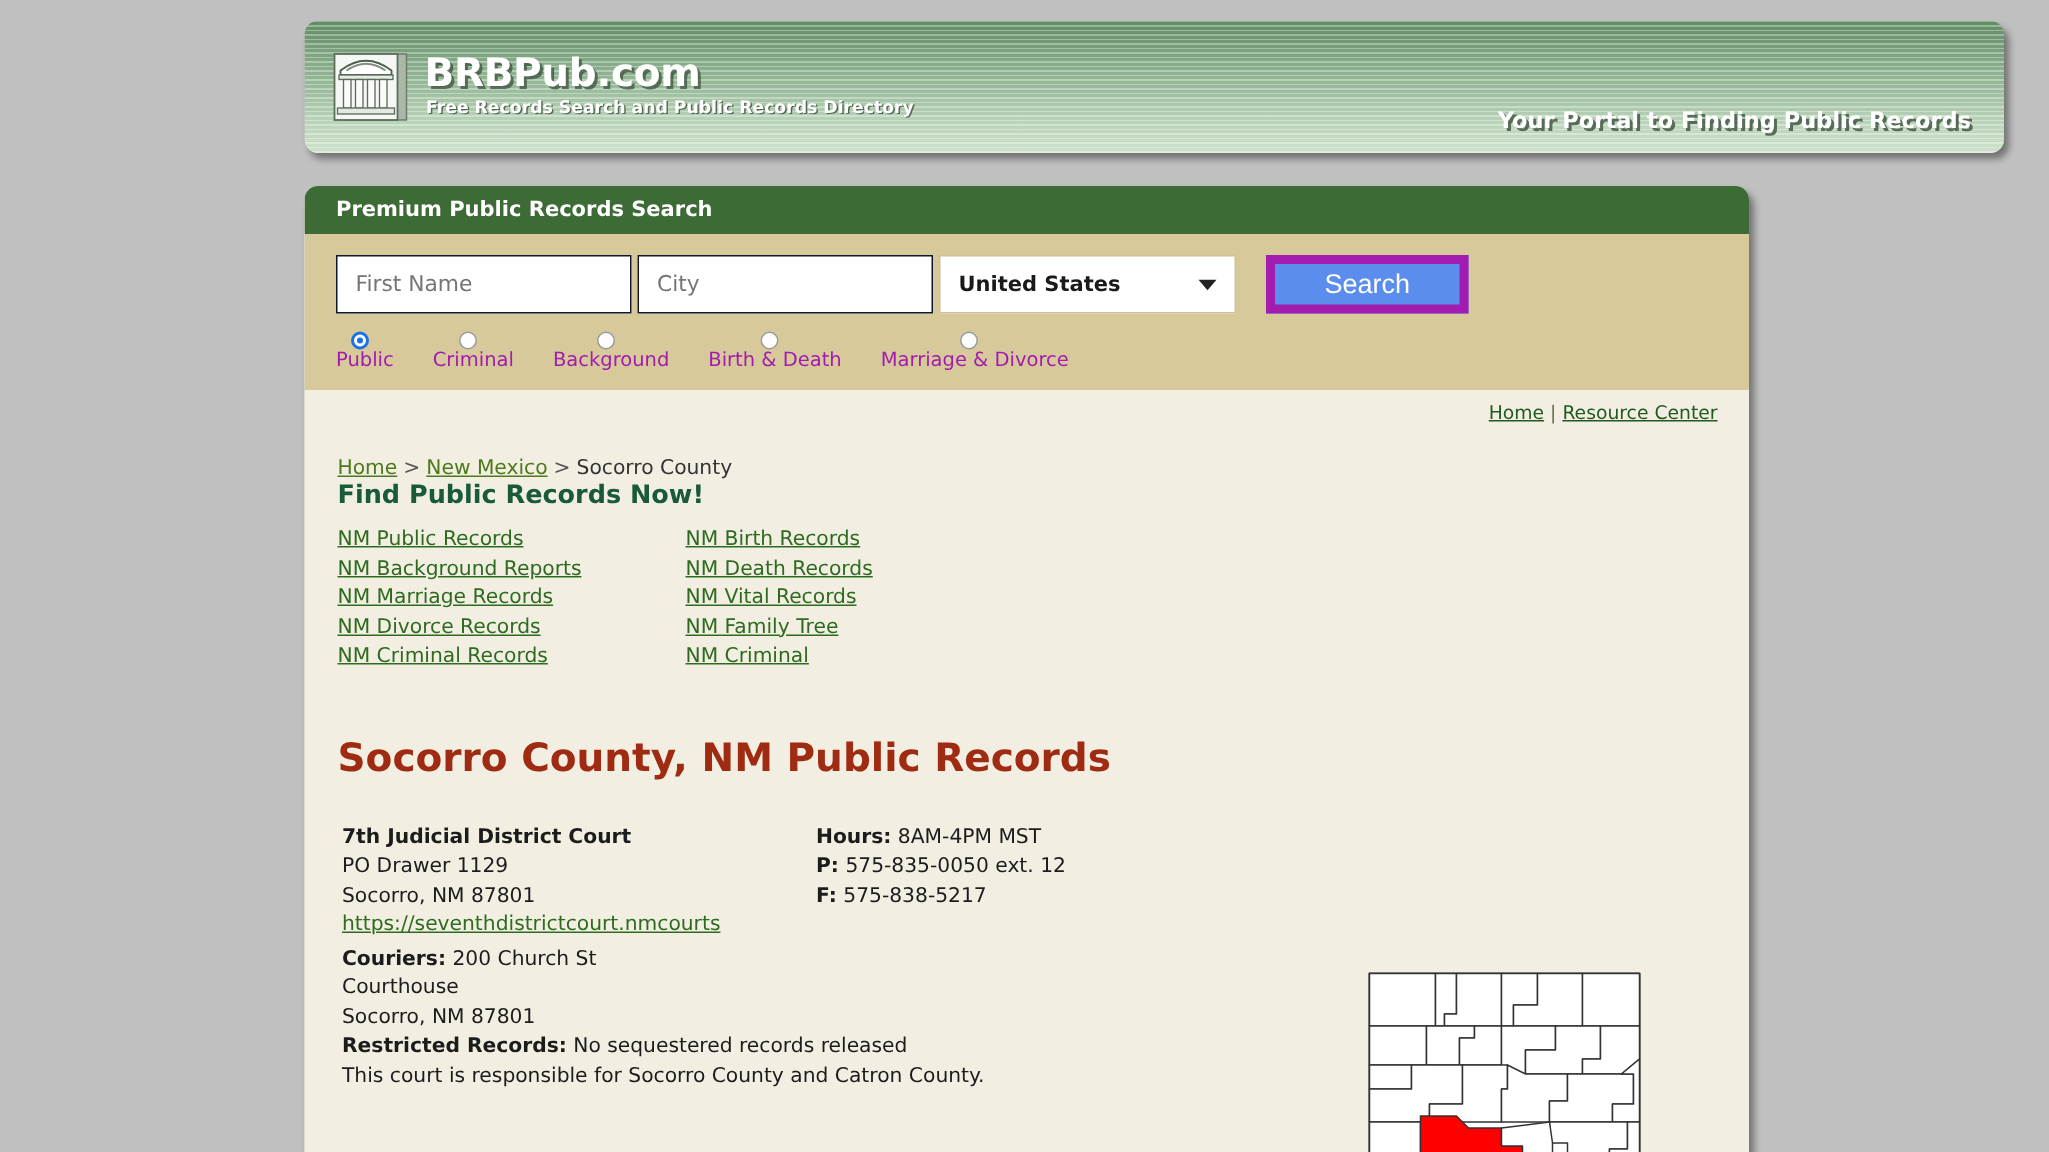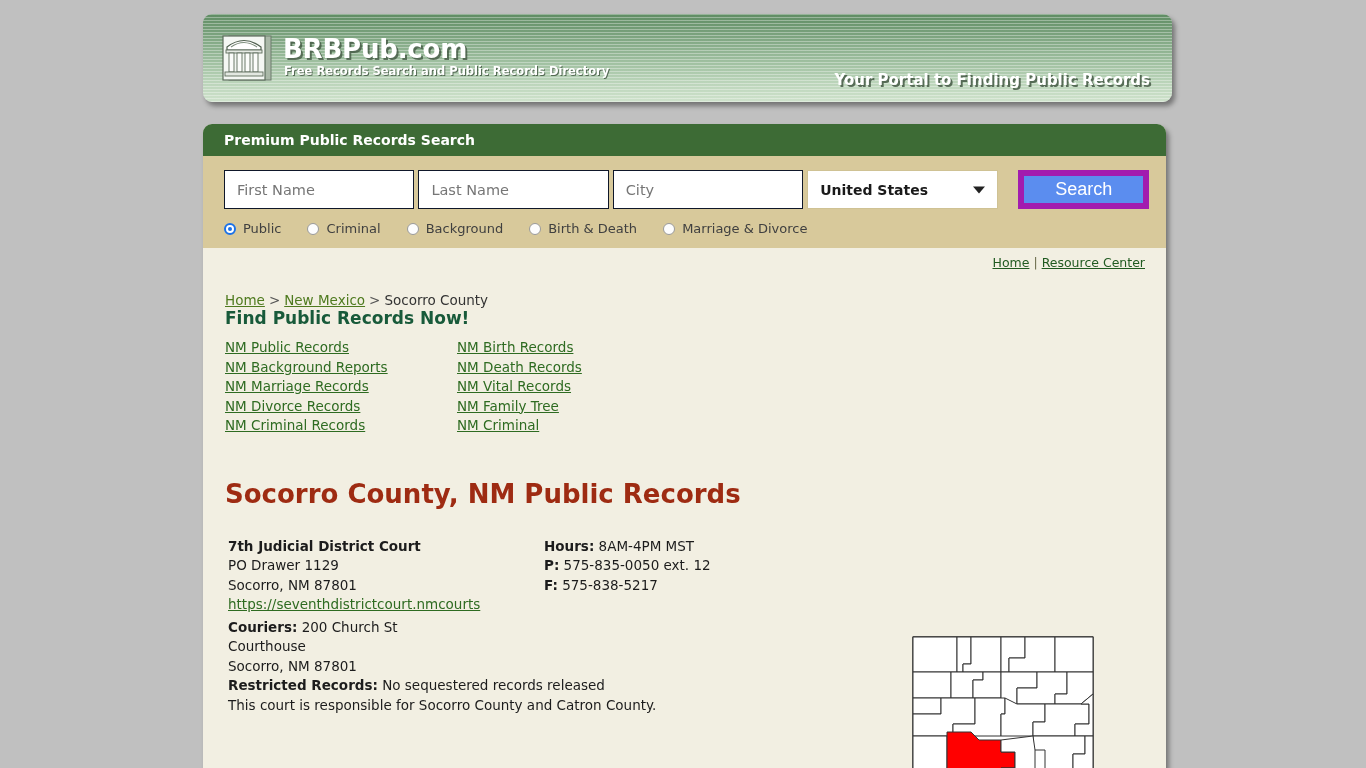--- a/index.html
+++ b/index.html
@@ -17,21 +17,21 @@
     width: 1366px;
     height: 768px;
     background: #c0c0c0;
   }
 
   
   .header-banner {
     position: absolute;
     left: 203px;
     top: 14px;
-    width: 969px;
+    width: 1133px;
     height: 88px;
     border-radius: 9px;
     background:
       repeating-linear-gradient(
         to bottom,
         rgba(255,255,255,0.34) 0px,
         rgba(255,255,255,0.34) 1px,
         rgba(255,255,255,0.0) 1px,
         rgba(255,255,255,0.0) 3px
       ),
@@ -184,23 +184,24 @@
     display: flex;
     align-items: center;
     margin-top: 12px;
     padding-bottom: 4px;
   }
   .radio-item {
     display: flex;
     align-items: center;
     margin-right: 26px;
     font-size: 13px;
-    color: #404040;
+    color: #a21caf;
     cursor: pointer;
     font-family: "DejaVu Sans", sans-serif;
+    flex-direction: column;
   }
   .radio-dot {
     width: 12px;
     height: 12px;
     border-radius: 50%;
     background: #fdfdfd;
     border: 1px solid #9a9a9a;
     margin-right: 7px;
     box-sizing: border-box;
     position: relative;
@@ -351,21 +352,20 @@
 
   <div class="main-card">
 
     <div class="search-header">
       <span class="search-header-title">Premium Public Records Search</span>
     </div>
 
     <div class="search-panel">
       <div class="search-row">
         <div class="field field-first">First Name</div>
-        <div class="field field-last">Last Name</div>
         <div class="field field-city">City</div>
         <div class="field-select">
           <span>United States</span>
           <span class="caret"></span>
         </div>
         <div class="search-btn">Search</div>
       </div>
 
       <div class="radio-row">
         <div class="radio-item">

